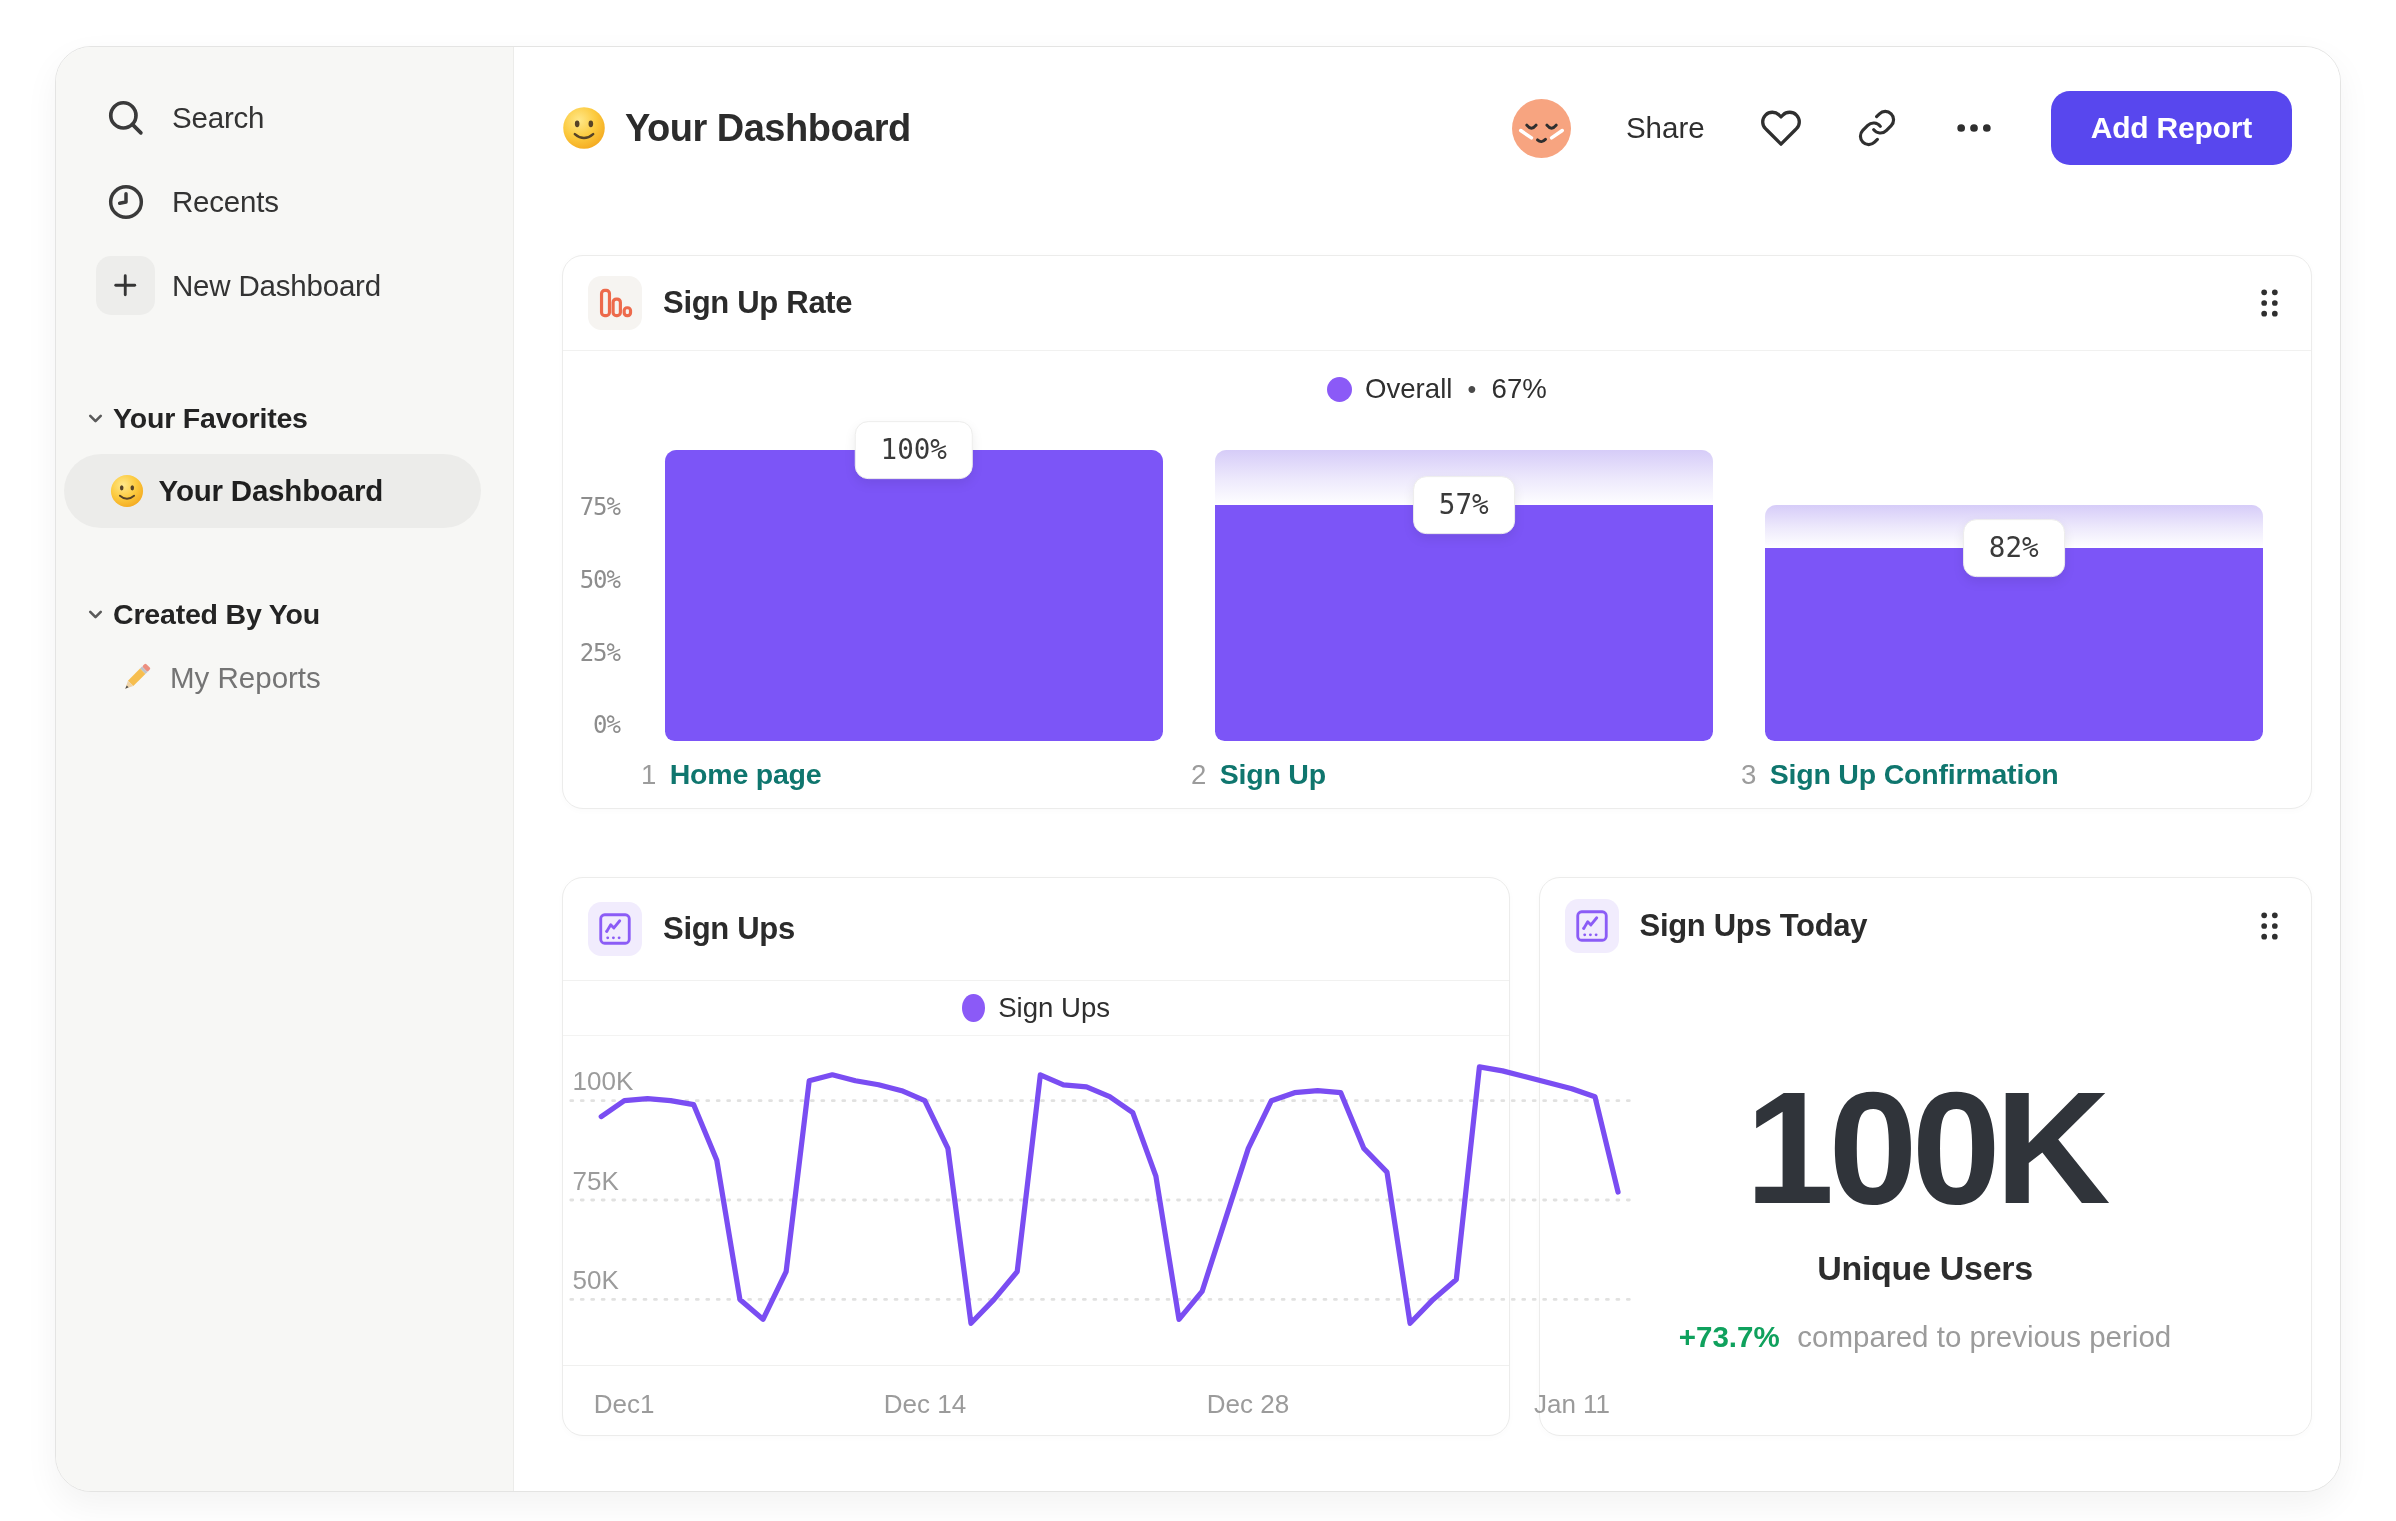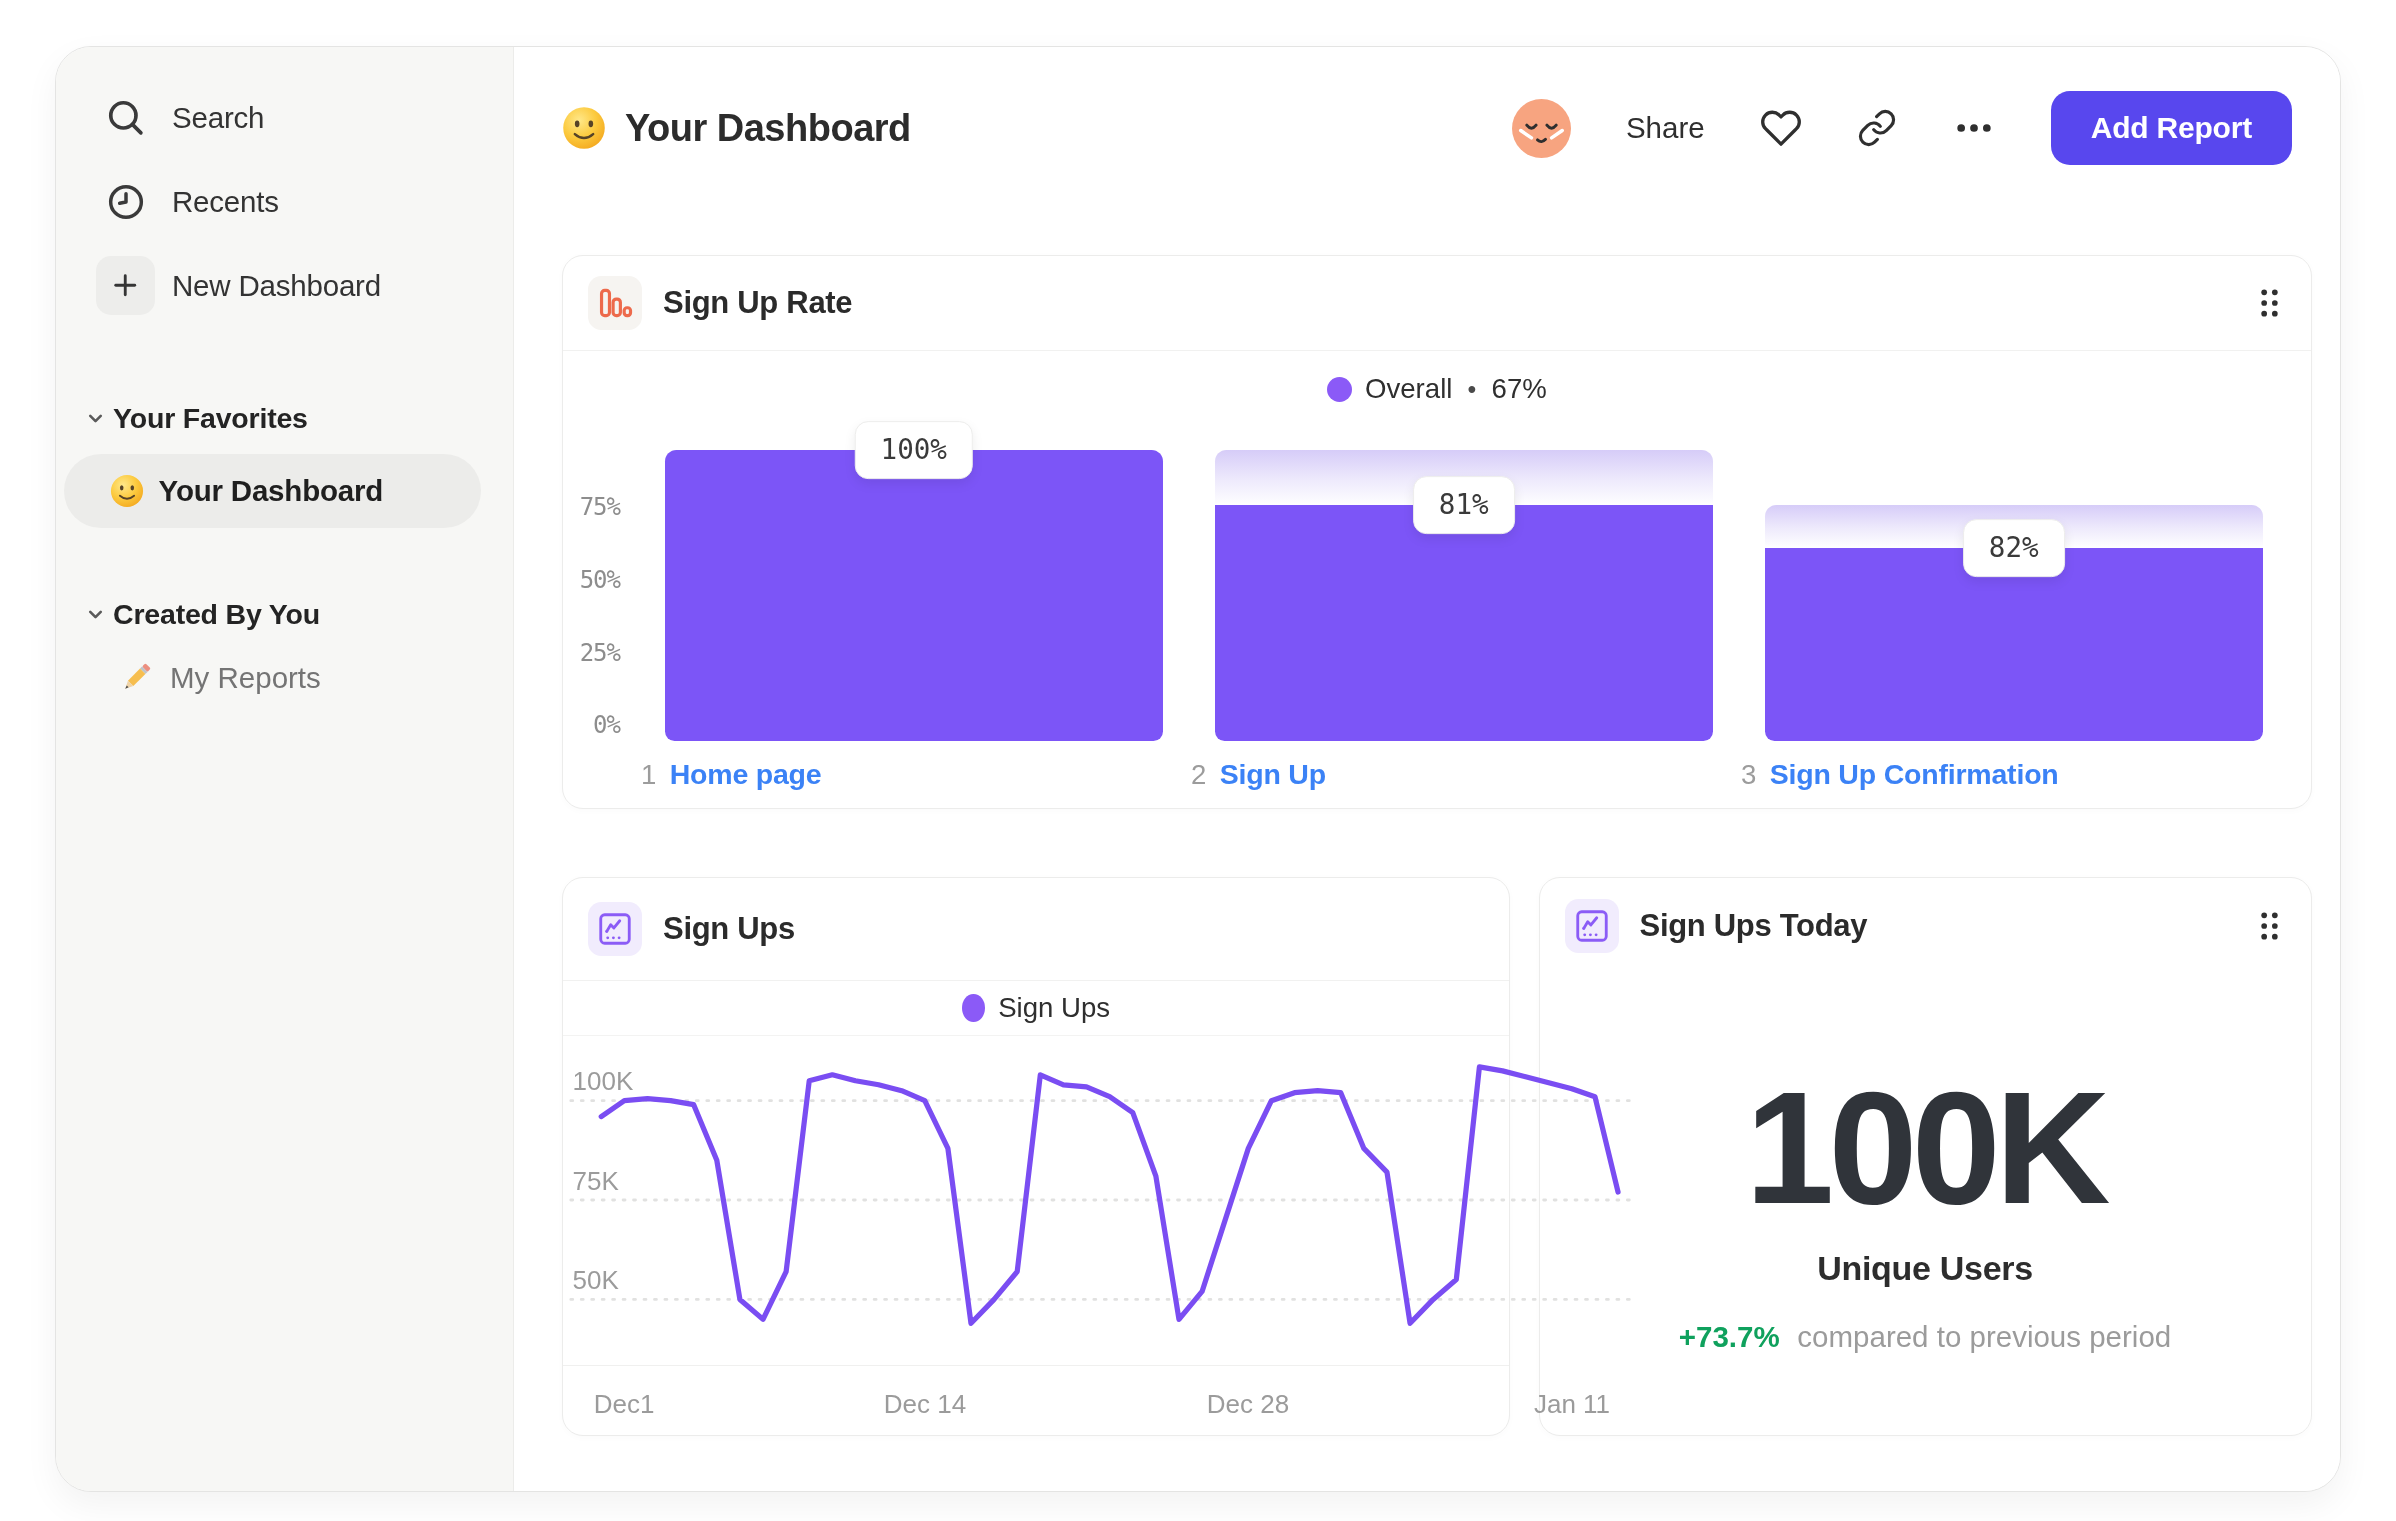--- a/index.html
+++ b/index.html
@@ -61,21 +61,21 @@
   .fbar { flex:1; position:relative;margin-left:24px; }
   .fgrad { position:absolute; left:0; right:0; border-radius:11.4px 11.4px 0 0;
            background:linear-gradient(180deg,#d6ccf8 0%, #eeeafc 55%, #fefeff 100%); }
   .fsolid { position:absolute; left:0; right:0; bottom:0; background:#7c55f7; border-radius:0 0 9.5px 9.5px; }
   .ftip { position:absolute; left:50%; transform:translate(-50%,-50%); z-index:2;
           background:#fff; border:1.9px solid #ededec; border-radius:13.3px; box-shadow:0 4.8px 11.4px rgba(0,0,0,.08);
           padding:11.4px 25px; font-size:27.6px; color:#3a3a3a; white-space:nowrap; }
   .fsteps { display:flex; gap:28.5px; margin:0 48px 0 78px; padding-top:17px; }
   .fstep { flex:1; display:flex; align-items:baseline; gap:13.3px; white-space:nowrap; }
   .fstep-num { font-size:27.6px; color:#9c9c9c; }
-  .fstep-name { font-size:28.5px; font-weight:700; color:#3b82f6; letter-spacing:-0.2px; }
+  .fstep-name { font-size:28.5px; font-weight:700; color:#0f766e; letter-spacing:-0.2px; }
 
   
   .row2 { display:flex; gap:28.5px; margin-top:68px; }
   .card-line { width:948px; height:559px; }
   .card-line .card-head { height:103px; }
   .legend-row2 { height:55px; display:flex; align-items:center; justify-content:center; gap:13.3px; border-bottom:1.9px solid #f3f3f2; }
   .legend-dot2 { width:23px; height:28.5px; border-radius:50%; background:#8b5af7; }
   .lchart { position:relative; height:330px; border-bottom:1.9px solid #f0f0ef; overflow:visible; }
   .lchart svg { position:absolute; left:0; top:0; }
   .lytick { position:absolute; left:9.5px; font-size:26px; color:#9b9b9b; }
@@ -262,21 +262,21 @@
 
         <div class="fbody">
           <div class="fchart">
               <div class="fbar">
                 <div class="fsolid" style="height: 291px; border-radius: 11.4px 11.4px 9.5px 9.5px;"></div>
                 <div class="ftip mono" style="top: 0px;">100%</div>
               </div>
               <div class="fbar">
                 <div class="fgrad" style="top: 0px; height: 55px;"></div>
                 <div class="fsolid" style="height: 236px;"></div>
-                <div class="ftip mono" style="top: 55px;">81%</div>
+                <div class="ftip mono" style="top: 55px;">57%</div>
               </div>
               <div class="fbar">
                 <div class="fgrad" style="top: 55px; height: 42px;"></div>
                 <div class="fsolid" style="height: 193px;"></div>
                 <div class="ftip mono" style="top: 98px;">82%</div>
               </div>
             </div>
         <span class="fytick mono" style="top: 66px;">75%</span>
             <span class="fytick mono" style="top: 139px;">50%</span>
             <span class="fytick mono" style="top: 212px;">25%</span>

